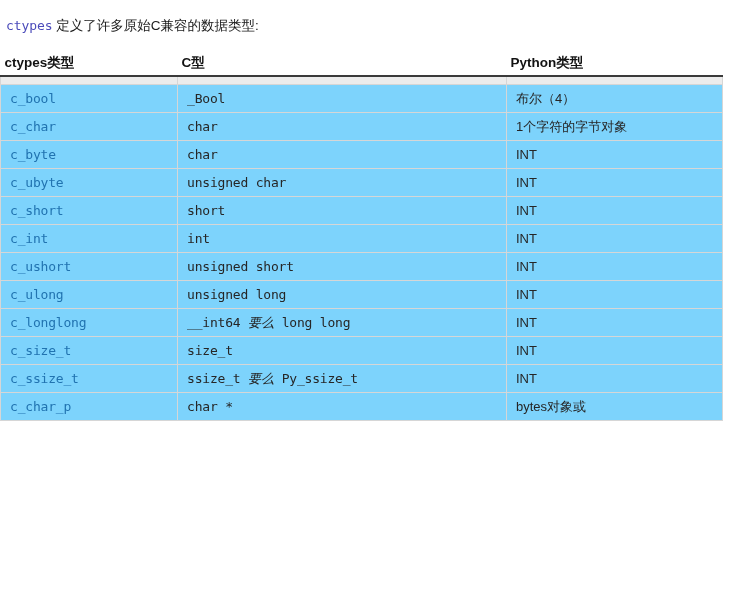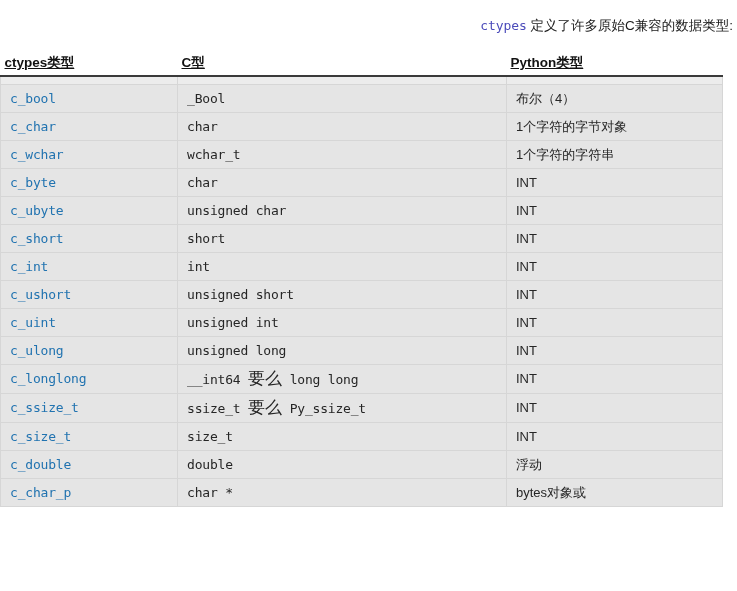--- a/index.html
+++ b/index.html
@@ -19,23 +19,22 @@
   .page {
     padding: 3px 0 0 0;
     box-sizing: border-box;
   }
 
   
   .intro {
     font-size: 13.5px;
     line-height: 18px;
     color: #1a1a1a;
-    padding: 0 4px 6px 12px;
+    padding: 0 4px 6px 6px;
     white-space: nowrap;
-    text-align: right;
   }
   .intro .code-lit {
     font-family: "DejaVu Sans Mono", "Liberation Mono", monospace;
     font-size: 13px;
     color: #4b4bba;
     letter-spacing: -0.1px;
   }
 
   
   table.ctypes-table {
@@ -50,62 +49,62 @@
 
   table.ctypes-table thead th {
     text-align: left;
     font-size: 13.5px;
     font-weight: bold;
     color: #121212;
     padding: 0 0 3px 4px;
     border-bottom: 2px solid #3a3a3a;
     vertical-align: bottom;
     background: #ffffff;
-    text-decoration: underline;
   }
 
   
   table.ctypes-table tr.band td {
     height: 7px;
     padding: 0;
     background: #ececec;
     border-right: 1px solid #d6d6d6;
     border-bottom: 1px solid #d6d6d6;
   }
   table.ctypes-table tr.band td:first-child {
     border-left: 1px solid #d6d6d6;
   }
 
   table.ctypes-table tbody td {
     border: 1px solid #d6d6d6;
     padding: 5px 16px 5px 9px;
     vertical-align: top;
     font-size: 13px;
     line-height: 17px;
-    background: #e5e5e5;
+    background: #7dd3fc;
   }
 
   
   td.col-ctypes {
     font-family: "DejaVu Sans Mono", "Liberation Mono", monospace;
     font-size: 13px;
     color: #2173b0;
     letter-spacing: -0.2px;
     white-space: nowrap;
   }
   td.col-c {
     font-family: "DejaVu Sans Mono", "Liberation Mono", monospace;
     font-size: 13px;
     color: #262626;
     letter-spacing: -0.2px;
   }
   td.col-c .cjk {
     font-family: "Liberation Sans", sans-serif;
-    font-size: 17px;
+    font-size: 13px;
     letter-spacing: 0;
+    font-style: italic;
   }
   td.col-py {
     font-family: "Liberation Sans", sans-serif;
     font-size: 13px;
     color: #262626;
   }
 </style>
 </head>
 <body>
 
@@ -139,25 +138,20 @@
           <td class="col-ctypes">c_bool</td>
           <td class="col-c">_Bool</td>
           <td class="col-py">布尔（4）</td>
         </tr>
         <tr>
           <td class="col-ctypes">c_char</td>
           <td class="col-c">char</td>
           <td class="col-py">1个字符的字节对象</td>
         </tr>
         <tr>
-          <td class="col-ctypes">c_wchar</td>
-          <td class="col-c">wchar_t</td>
-          <td class="col-py">1个字符的字符串</td>
-        </tr>
-        <tr>
           <td class="col-ctypes">c_byte</td>
           <td class="col-c">char</td>
           <td class="col-py">INT</td>
         </tr>
         <tr>
           <td class="col-ctypes">c_ubyte</td>
           <td class="col-c">unsigned char</td>
           <td class="col-py">INT</td>
         </tr>
         <tr>
@@ -169,48 +163,38 @@
           <td class="col-ctypes">c_int</td>
           <td class="col-c">int</td>
           <td class="col-py">INT</td>
         </tr>
         <tr>
           <td class="col-ctypes">c_ushort</td>
           <td class="col-c">unsigned short</td>
           <td class="col-py">INT</td>
         </tr>
         <tr>
-          <td class="col-ctypes">c_uint</td>
-          <td class="col-c">unsigned int</td>
-          <td class="col-py">INT</td>
-        </tr>
-        <tr>
           <td class="col-ctypes">c_ulong</td>
           <td class="col-c">unsigned long</td>
           <td class="col-py">INT</td>
         </tr>
         <tr>
           <td class="col-ctypes">c_longlong</td>
           <td class="col-c">__int64 <span class="cjk">要么</span> long long</td>
           <td class="col-py">INT</td>
         </tr>
         <tr>
+          <td class="col-ctypes">c_size_t</td>
+          <td class="col-c">size_t</td>
+          <td class="col-py">INT</td>
+        </tr>
+        <tr>
           <td class="col-ctypes">c_ssize_t</td>
           <td class="col-c">ssize_t <span class="cjk">要么</span> Py_ssize_t</td>
           <td class="col-py">INT</td>
-        </tr>
-        <tr>
-          <td class="col-ctypes">c_size_t</td>
-          <td class="col-c">size_t</td>
-          <td class="col-py">INT</td>
-        </tr>
-        <tr>
-          <td class="col-ctypes">c_double</td>
-          <td class="col-c">double</td>
-          <td class="col-py">浮动</td>
         </tr>
         <tr>
           <td class="col-ctypes">c_char_p</td>
           <td class="col-c">char * </td>
           <td class="col-py">bytes对象或 </td>
         </tr>
       </tbody>
   </table>
 
 </div>

